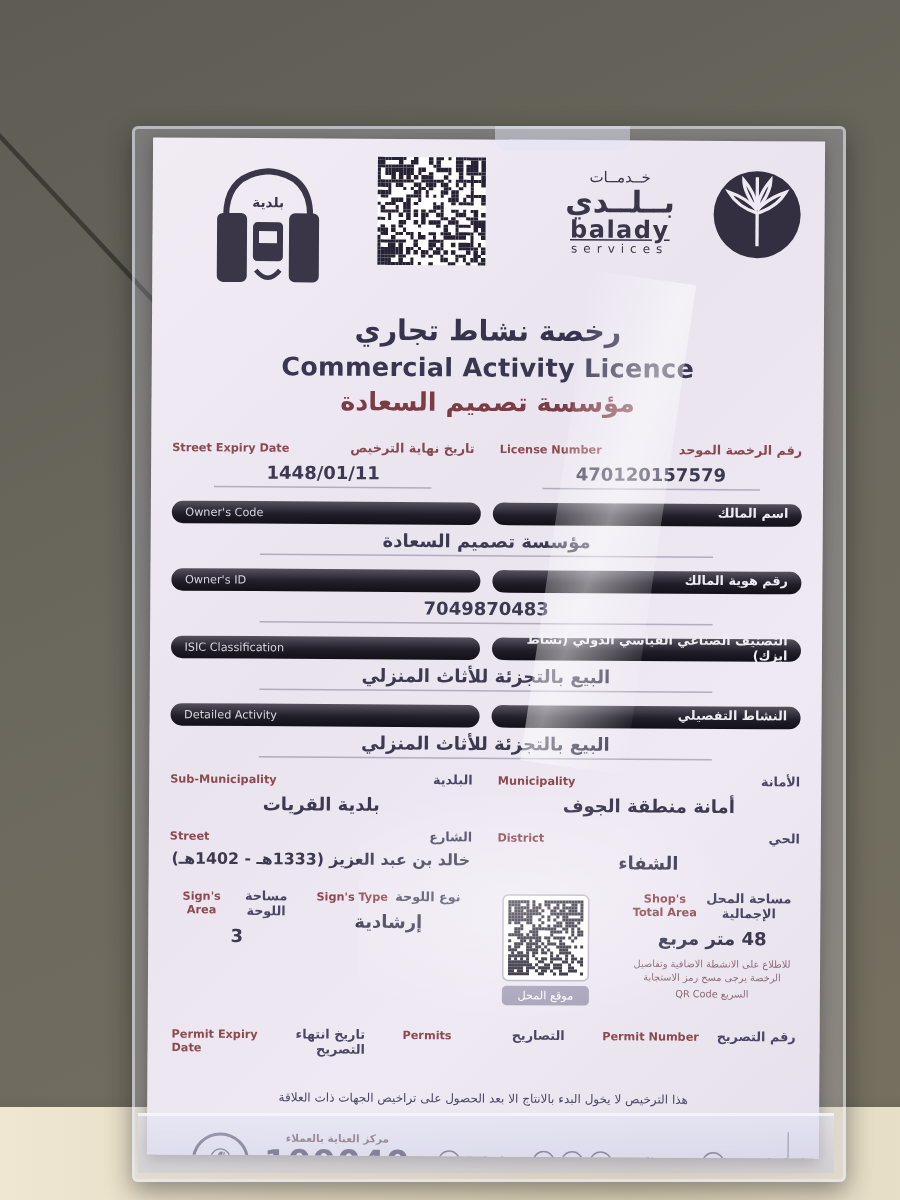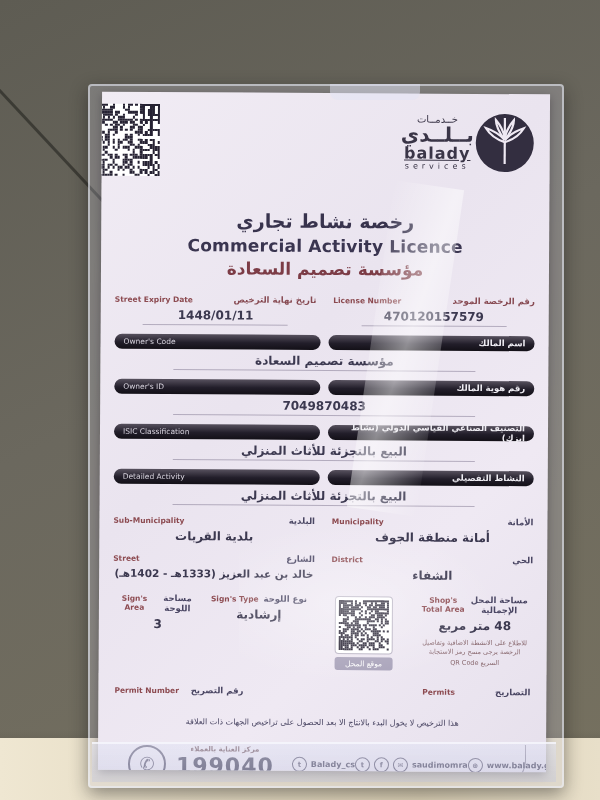--- a/index.html
+++ b/index.html
@@ -36,21 +36,21 @@
         background:linear-gradient(100deg,rgba(255,255,255,0) 0%,rgba(255,255,255,.5) 50%,rgba(255,255,255,0) 100%);
         transform:rotate(8deg);}
   .glare2{left:140px;top:430px;width:260px;height:160px;
         background:radial-gradient(ellipse at 40% 50%,rgba(255,255,255,.35),rgba(255,255,255,0) 70%);}
 
   
   .hdr{display:flex;align-items:flex-start;justify-content:space-between;
        padding:10px 14px 0 22px;height:100px;}
   .muni-logo{width:110px;height:96px;display:flex;align-items:center;justify-content:center;}
   .hdr-qr{margin-top:2px;}
-  .balady{display:flex;align-items:center;gap:0;margin-top:8px;}
+  .balady{display:flex;align-items:center;gap:24px;margin-top:8px;}
   .balady-txt{text-align:center;color:#3a3547;line-height:1.05;}
   .balady-a1{font-size:10px;letter-spacing:2px;}
   .balady-a2{font-size:20px;font-weight:bold;letter-spacing:3px;}
   .balady-l1{font-size:16px;font-weight:bold;letter-spacing:1px;text-decoration:underline;}
   .balady-l2{font-size:8px;letter-spacing:4px;}
 
   
   .title{ text-align:center;margin-top:6px;line-height:1.35;}
   .t-ar{font-size:19px;font-weight:bold;color:#38334d;}
   .t-en{font-size:17px;font-weight:bold;color:#3a3550;letter-spacing:.2px;}
@@ -130,20 +130,31 @@
 <div id="stage">
   <div class="wall"></div>
   <div class="wall-shadow"></div>
   <div class="shelf-shade"></div>
   <div class="shelf"></div>
   <div class="holder"></div>
 
   <div class="paper">
 
     <div class="hdr">
+      <div class="muni-logo">
+        <svg width="96" height="92" viewBox="0 0 96 92">
+          <path class="inkline" stroke-width="4" d="M20 40 Q20 12 48 10 Q76 12 76 40"></path>
+          <rect class="ink" x="14" y="38" width="20" height="46" rx="4"></rect>
+          <rect class="ink" x="62" y="38" width="20" height="46" rx="4"></rect>
+          <rect class="ink" x="38" y="44" width="20" height="26" rx="3"></rect>
+          <rect fill="#efe9f3" x="42" y="50" width="12" height="8"></rect>
+          <text x="48" y="34" text-anchor="middle" font-size="9" fill="#3a3547" font-weight="bold">بلدية</text>
+          <path class="inkline" stroke-width="3" d="M40 76 Q48 86 56 76"></path>
+        </svg>
+      </div>
       <div class="hdr-qr qr-frame" style="border:none;background:transparent;padding:0;margin-left:-36px;">
         <div class="qr" style="width: 72px; height: 72px; grid-template-columns: repeat(29, 1fr);">
             <b></b>
             <b></b>
             <b></b>
             <b></b>
             <b></b>
             <b></b>
             <b></b>
             <b></b>
@@ -1767,26 +1778,30 @@
           <span class="lar2" dir="rtl">مساحة المحل الإجمالية</span>
         </div>
         <div class="val" dir="rtl">48 متر مربع</div>
         <div class="qr-note" dir="rtl">للاطلاع على الانشطة الاضافية وتفاصيل الرخصة يرجى مسح رمز الاستجابة</div>
         <div class="qr-note" dir="rtl" style="margin-top:1px">السريع QR Code</div>
       </div>
     </div>
 
     <div class="permitrow">
       <div class="p3">
-        <span class="len">Permit Number</span>
-        <span class="lar2" dir="rtl">رقم التصريح</span>
+        <span class="len">Permit Expiry Date</span>
+        <span class="lar2" dir="rtl">تاريخ انتهاء التصريح</span>
       </div>
       <div class="p3" style="width:26%">
         <span class="len">Permits</span>
         <span class="lar2" dir="rtl">التصاريح</span>
+      </div>
+      <div class="p3">
+        <span class="len">Permit Number</span>
+        <span class="lar2" dir="rtl">رقم التصريح</span>
       </div>
     </div>
 
     <div class="disclaimer" dir="rtl">هذا الترخيص لا يخول البدء بالانتاج الا بعد الحصول على تراخيص الجهات ذات العلاقة</div>
 
     <div class="footer">
       <div class="f-frame"></div>
       <div class="f-phone">
         <span class="phone-circ">✆</span>
         <div class="f-num-wrap">

